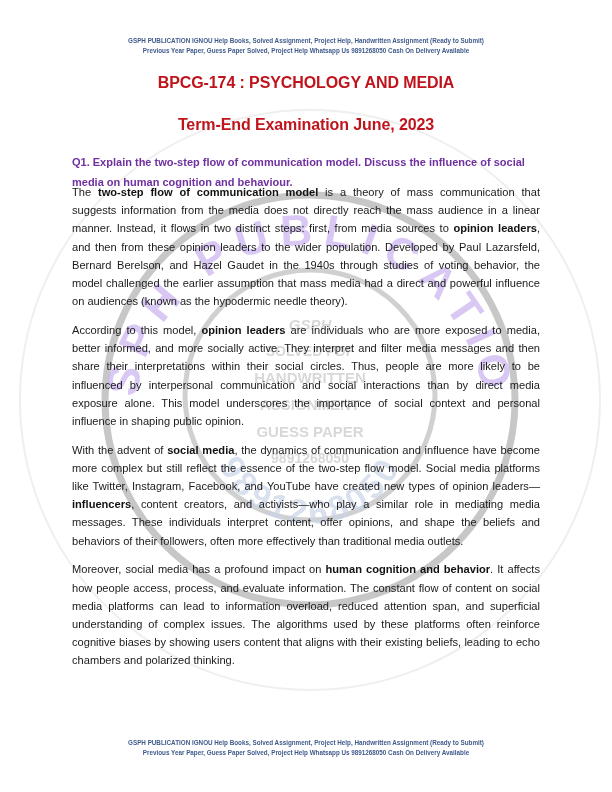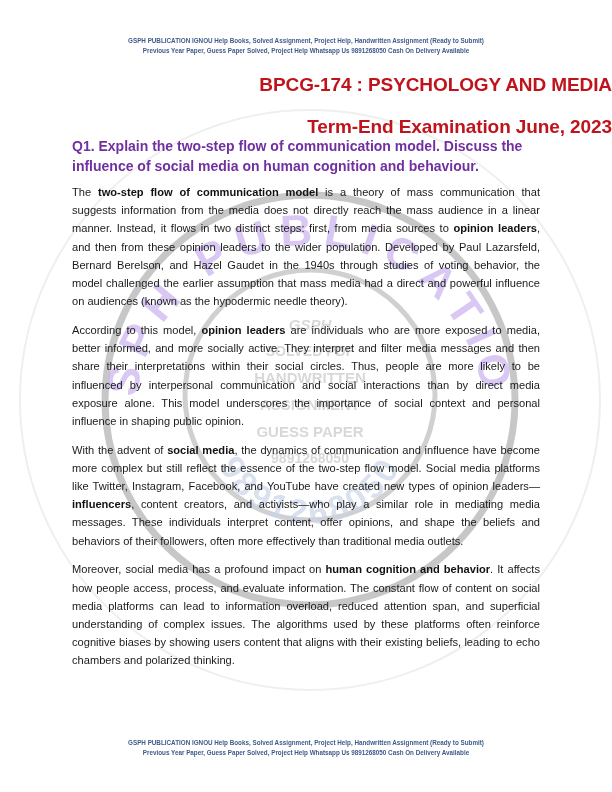--- a/index.html
+++ b/index.html
@@ -41,38 +41,38 @@
       color: #3f5a8a;
       z-index: 2;
     }
     .header { top: 36px; }
     .footer { top: 738px; }
 
     .title {
       position: absolute;
       left: 0;
       width: 612px;
-      text-align: right;
+      text-align: center;
       color: #c0141c;
       font-weight: bold;
-      font-size: 19px;
+      font-size: 16px;
       z-index: 2;
       letter-spacing: -0.1px;
     }
     .title.t1 { top: 74px; }
     .title.t2 { top: 116px; }
 
     .question {
       position: absolute;
       left: 72px;
       width: 470px;
-      top: 136px;
+      top: 152px;
       color: #7030a0;
       font-weight: bold;
-      font-size: 14px;
+      font-size: 11px;
       line-height: 20px;
       z-index: 2;
     }
 
     .body {
       position: absolute;
       left: 72px;
       width: 468px;
       top: 183px;
       z-index: 2;

